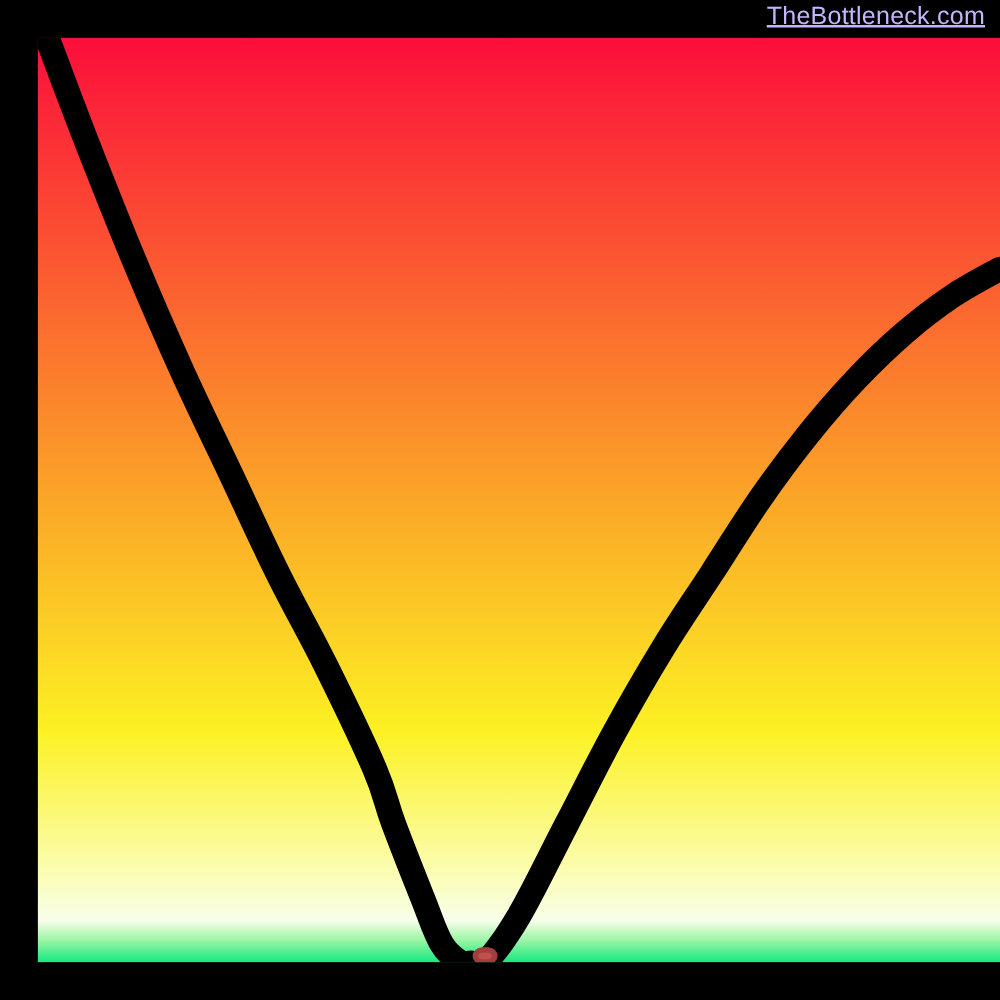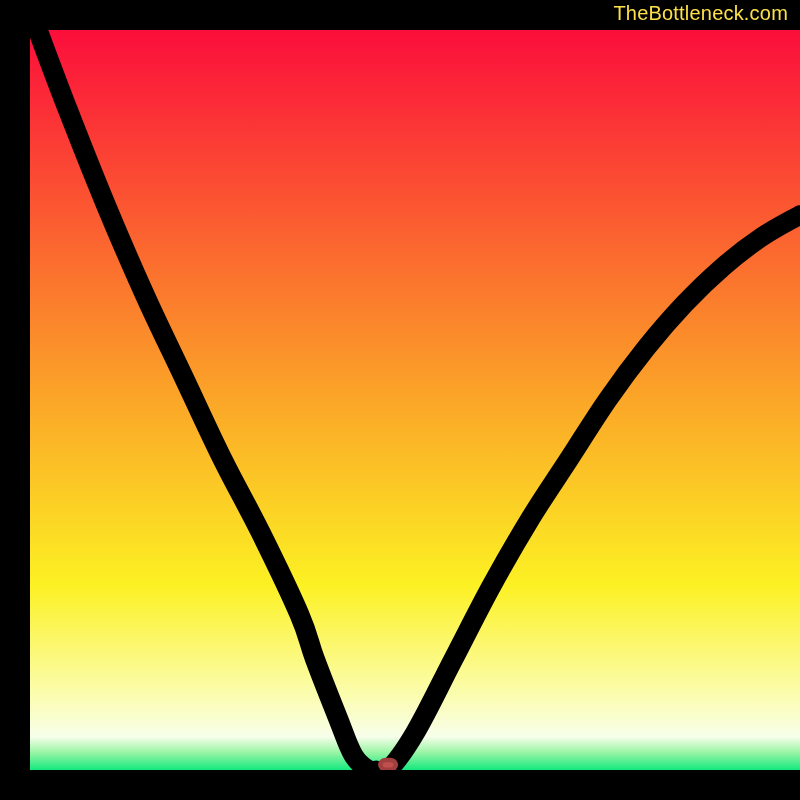--- a/index.html
+++ b/index.html
@@ -8,25 +8,26 @@
     width: 800px;
     height: 800px;
     background: #000;
     position: relative;
     font-family: Arial, Helvetica, sans-serif;
   }
   .watermark {
     position: absolute;
     top: 2px;
     right: 12px;
-    color: #fde047;
+    color: #c4b5fd;
     font-size: 20px;
     font-weight: 500;
     letter-spacing: 0.2px;
     z-index: 5;
+    text-decoration: underline;
   }
   .plot-frame {
     position: absolute;
     left: 30px;
     top: 30px;
     width: 770px;
     height: 740px;
     overflow: hidden;
   }
   svg {

